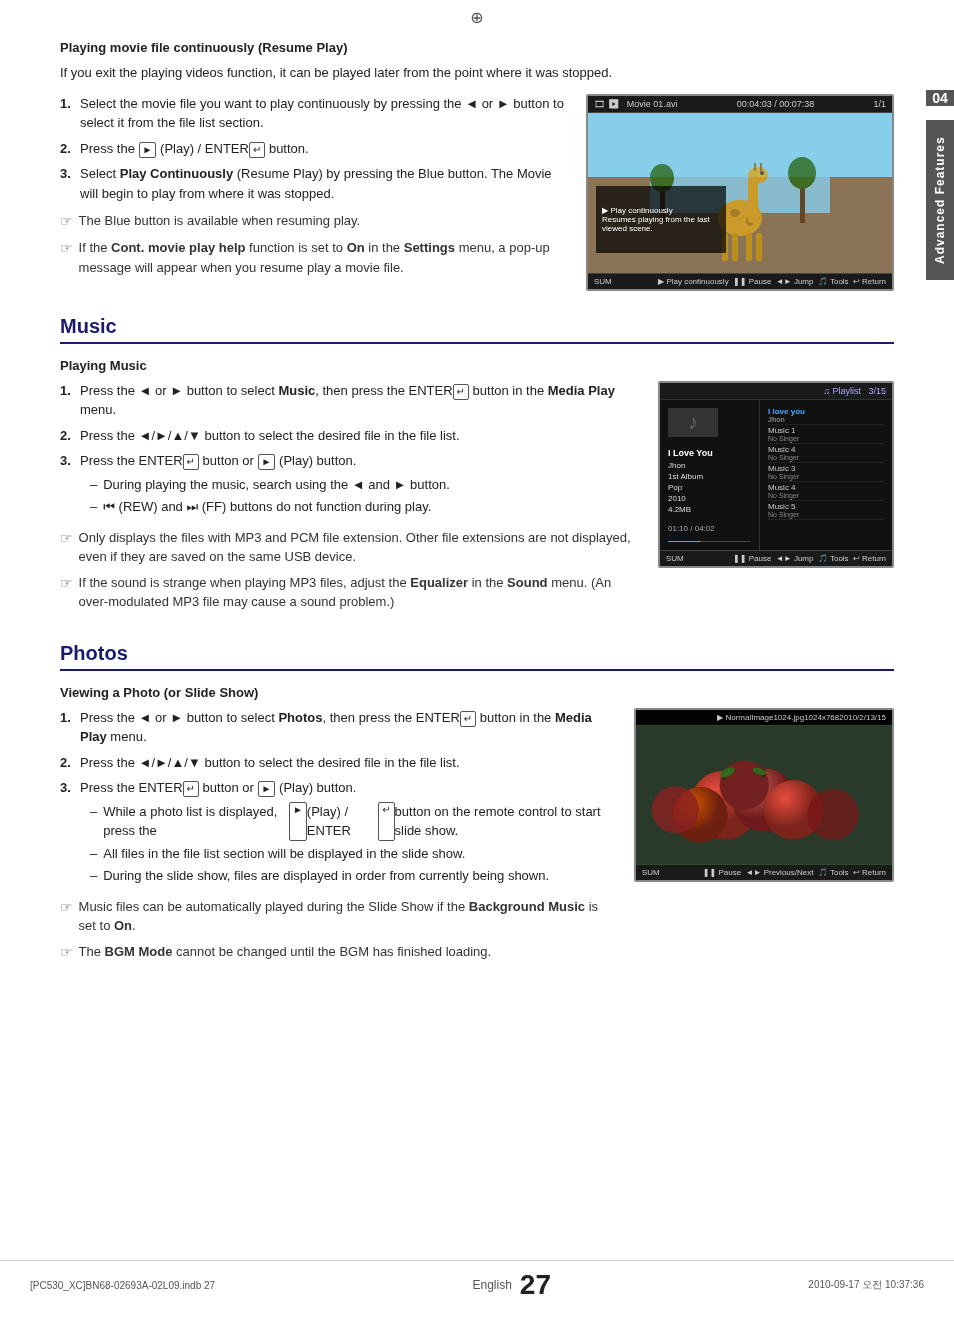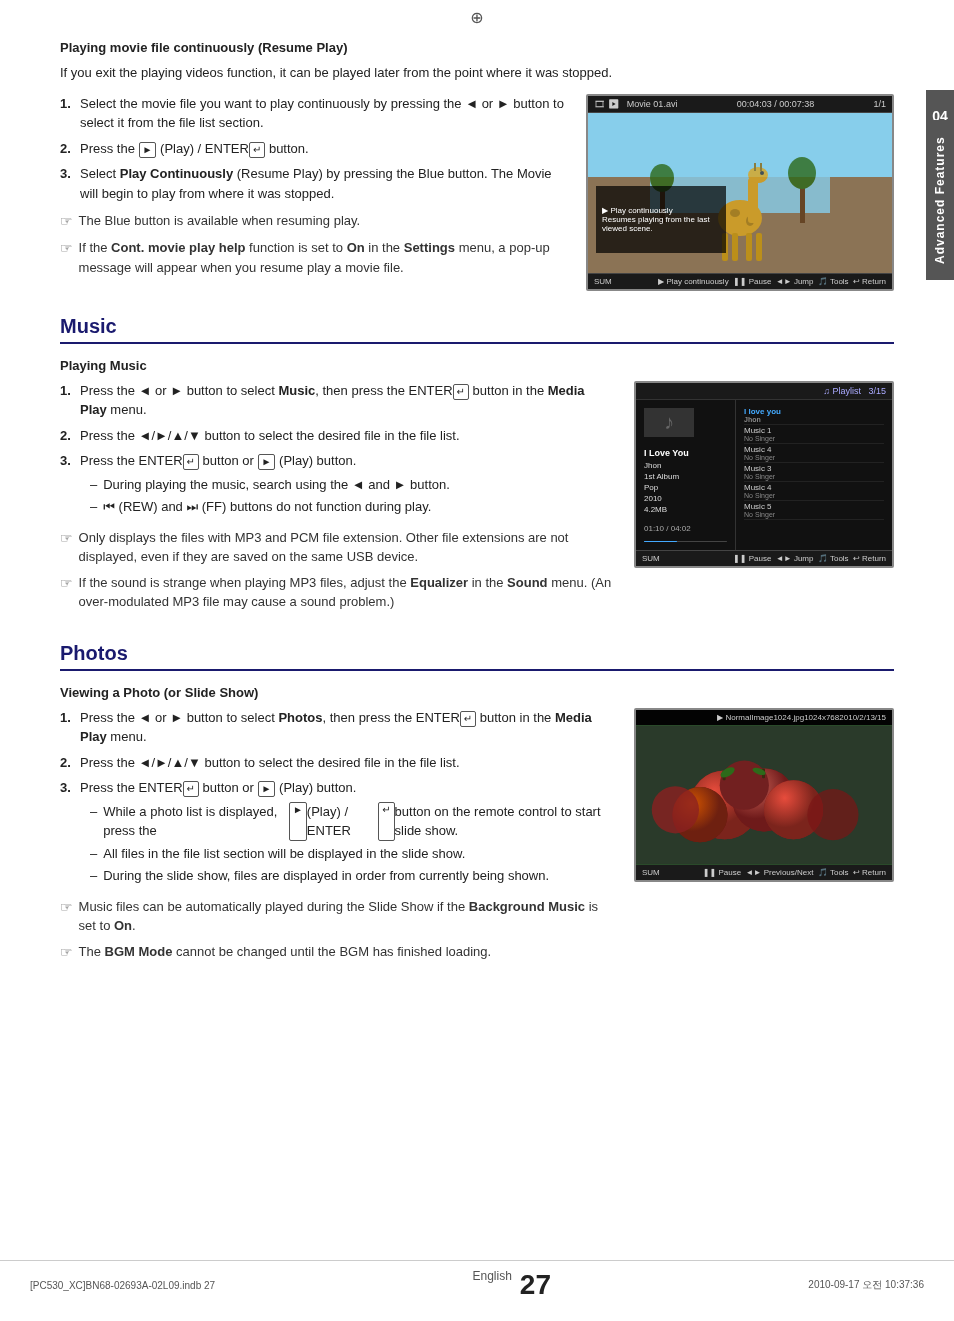--- a/index.html
+++ b/index.html
@@ -43,21 +43,21 @@
     .side-tab-num {
       position: absolute;
       right: 0;
       top: 90px;
       width: 28px;
       background: #555;
       color: #fff;
       font-size: 14px;
       font-weight: bold;
       text-align: center;
-      padding: 18px 4px;
+      padding: 0 4px;
     }
 
     
     .section-title {
       font-size: 20px;
       font-weight: bold;
       color: #1a1a6e;
       border-bottom: 2px solid #1a1a6e;
       padding-bottom: 4px;
       margin-bottom: 14px;
@@ -141,21 +141,21 @@
     .screen-mockup {
       width: 308px;
       border: 2px solid #888;
       background: #111;
       color: #eee;
       font-size: 10px;
       border-radius: 2px;
       overflow: hidden;
     }
     .screen-mockup.music-screen {
-      width: 260px;
+      width: 236px;
     }
     .screen-mockup.photo-screen {
       width: 260px;
     }
 
     .screen-header {
       background: #1a1a1a;
       padding: 3px 6px;
       display: flex;
       justify-content: space-between;
@@ -294,21 +294,21 @@
       justify-content: space-between;
       align-items: center;
       padding: 0 30px;
       border-top: 1px solid #ccc;
       padding-top: 8px;
       font-size: 10px;
       color: #555;
     }
     .page-number-box {
       display: flex;
-      align-items: flex-start;
+      align-items: center;
       gap: 8px;
     }
     .page-num-text {
       font-size: 12px;
       color: #555;
     }
     .page-num-big {
       font-size: 28px;
       font-weight: bold;
       color: #222;

